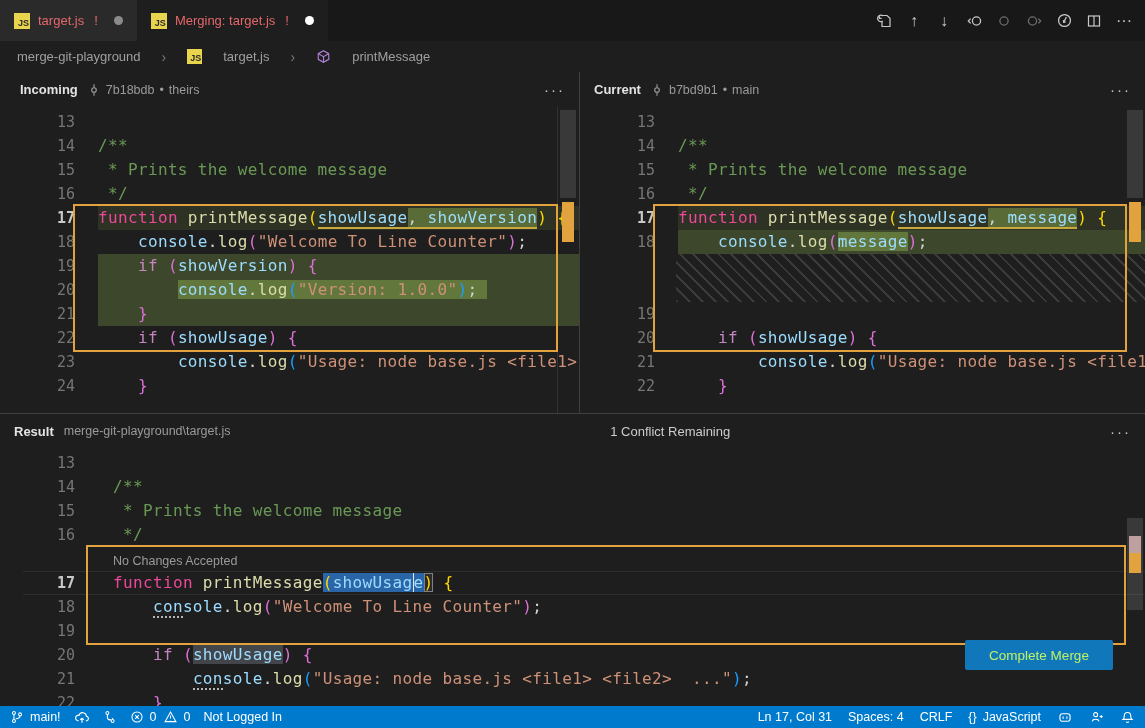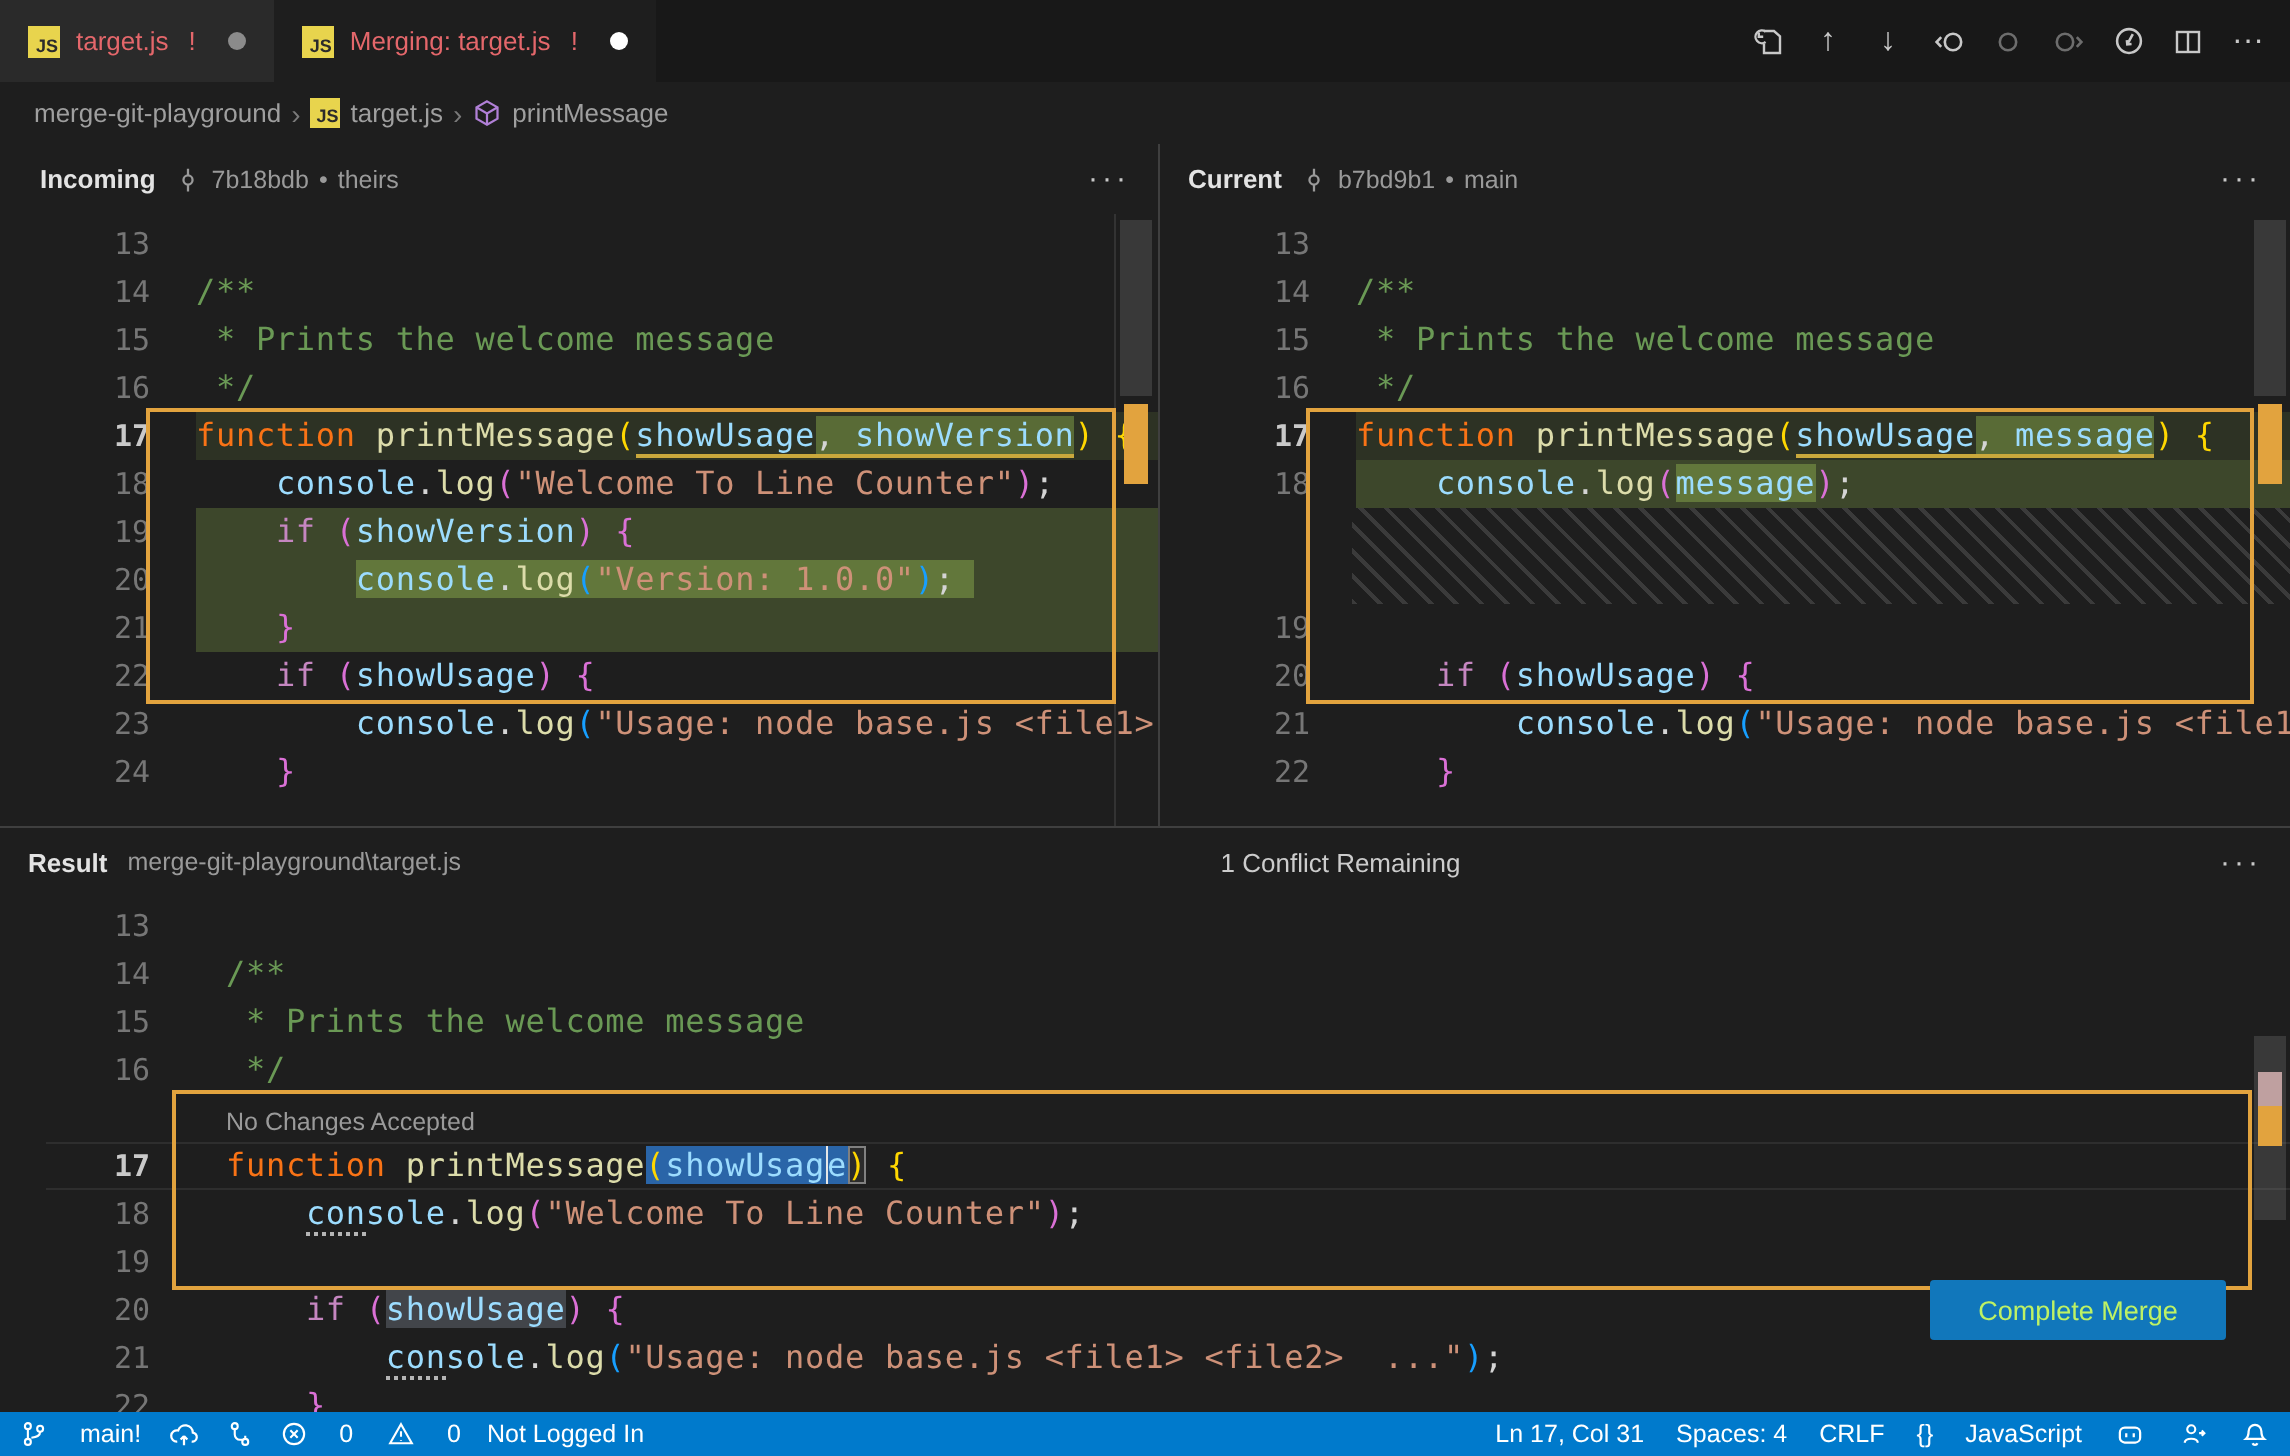--- a/index.html
+++ b/index.html
@@ -18,21 +18,21 @@
   .dot.white{background:#ffffff;}
   .jsbadge{width:16px;height:16px;background:#e8d44d;color:#2b2b2b;font-weight:bold;font-size:9px;
            display:flex;align-items:flex-end;justify-content:flex-end;padding:0 1px 1px 0;box-sizing:border-box;}
   .tab-actions{position:absolute;right:8px;top:0;height:41px;display:flex;align-items:center;gap:4px;}
   .tbtn{width:26px;height:26px;display:flex;align-items:center;justify-content:center;color:#c8c8c8;font-size:16px;}
   .tbtn.dim{color:#6d6d6d;}
   .tbtn svg{display:block;}
 
   
   .crumbs{position:absolute;left:0;top:41px;right:0;height:31px;display:flex;align-items:center;
-          gap:5px;padding-left:17px;font-size:13px;color:#9f9f9f;background:#1e1e1e;}
+          gap:21px;padding-left:17px;font-size:13px;color:#9f9f9f;background:#1e1e1e;}
   .crumbs .sep{color:#7a7a7a;font-size:14px;}
   .crumbs .jsbadge{width:15px;height:15px;}
 
   
   .pane-head{position:absolute;top:72px;height:35px;display:flex;align-items:center;gap:9px;
              padding:0 14px;box-sizing:border-box;background:#1e1e1e;font-size:13px;}
   .ph-inc{left:0;width:579px;padding-left:20px;}
   .ph-cur{left:580px;right:0;}
   .ph-title{color:#e3e3e3;font-weight:600;}
   .ph-meta{color:#9a9a9a;display:flex;align-items:center;gap:5px;font-size:12.5px;}
@@ -67,42 +67,42 @@
   .gw{background:rgba(110,118,129,0.45);}
   .du{border-bottom:2px dotted #b5b5b5;}
   .bm{outline:1px solid #808080;outline-offset:-1px;background:rgba(120,120,120,0.15);}
   .cursor{display:inline-block;width:2px;height:19px;background:#e6e6e6;vertical-align:-4px;margin-right:-1px;}
   .row.cur{box-shadow:inset 0 1px 0 #2e2e2e, inset 0 -1px 0 #2e2e2e;}
   .lens{position:absolute;left:75px;top:2px;font-family:"Liberation Sans",sans-serif;font-size:12.5px;
         color:#9a9a9a;letter-spacing:0;white-space:pre;}
   .pane-res .lens{left:90px;}
   .hatch{height:48px;margin-left:73px;width:473px;
          background:repeating-linear-gradient(45deg,rgba(190,190,190,0.18) 0px,rgba(190,190,190,0.18) 2px,transparent 2px,transparent 9px);}
-  .tk-k{color:#f97316;}.tk-c{color:#C586C0;}.tk-f{color:#DCDCAA;}.tk-v{color:#9CDCFE;}
+  .tk-k{color:#ec4899;}.tk-c{color:#C586C0;}.tk-f{color:#DCDCAA;}.tk-v{color:#9CDCFE;}
   .tk-s{color:#CE9178;}.tk-m{color:#6A9955;}.tk-p{color:#D4D4D4;}
   .tk-b1{color:#FFD700;}.tk-b2{color:#DA70D6;}.tk-b3{color:#179FFF;}
 
   
   .cbox{position:absolute;border:2px solid #E2A33E;pointer-events:none;box-sizing:border-box;z-index:5;}
   #box-inc{left:73px;top:204px;width:485px;height:148px;}
   #box-cur{left:653px;top:204px;width:474px;height:148px;}
   #box-res{left:86px;top:545px;width:1040px;height:100px;}
   .sline{position:absolute;width:1px;background:#333;z-index:4;}
   .sthumb{position:absolute;background:rgba(121,121,121,0.3);z-index:4;}
   .smark{position:absolute;background:#E2A33E;z-index:5;}
   .smark.pink{background:#bfa0a0;}
 
   
   .cm-btn{position:absolute;left:965px;top:640px;width:148px;height:30px;background:#1177BB;color:#bef264;
           font-size:13.5px;display:flex;align-items:center;justify-content:center;border-radius:2px;z-index:8;cursor:pointer;}
 
   
   .status{position:absolute;left:0;top:706px;right:0;height:22px;background:#007ACC;color:#ffffff;
           display:flex;align-items:center;font-size:12.5px;padding:0 10px;box-sizing:border-box;gap:13px;z-index:9;}
-  .sitem{display:flex;align-items:center;gap:16px;white-space:nowrap;}
+  .sitem{display:flex;align-items:center;gap:6px;white-space:nowrap;}
   .sright{margin-left:auto;display:flex;align-items:center;gap:16px;}
   .status svg{display:block;}
 </style>
 </head>
 <body>
 
 <div class="win">
 
   <div class="tabbar">
     <div class="tab inactive">

